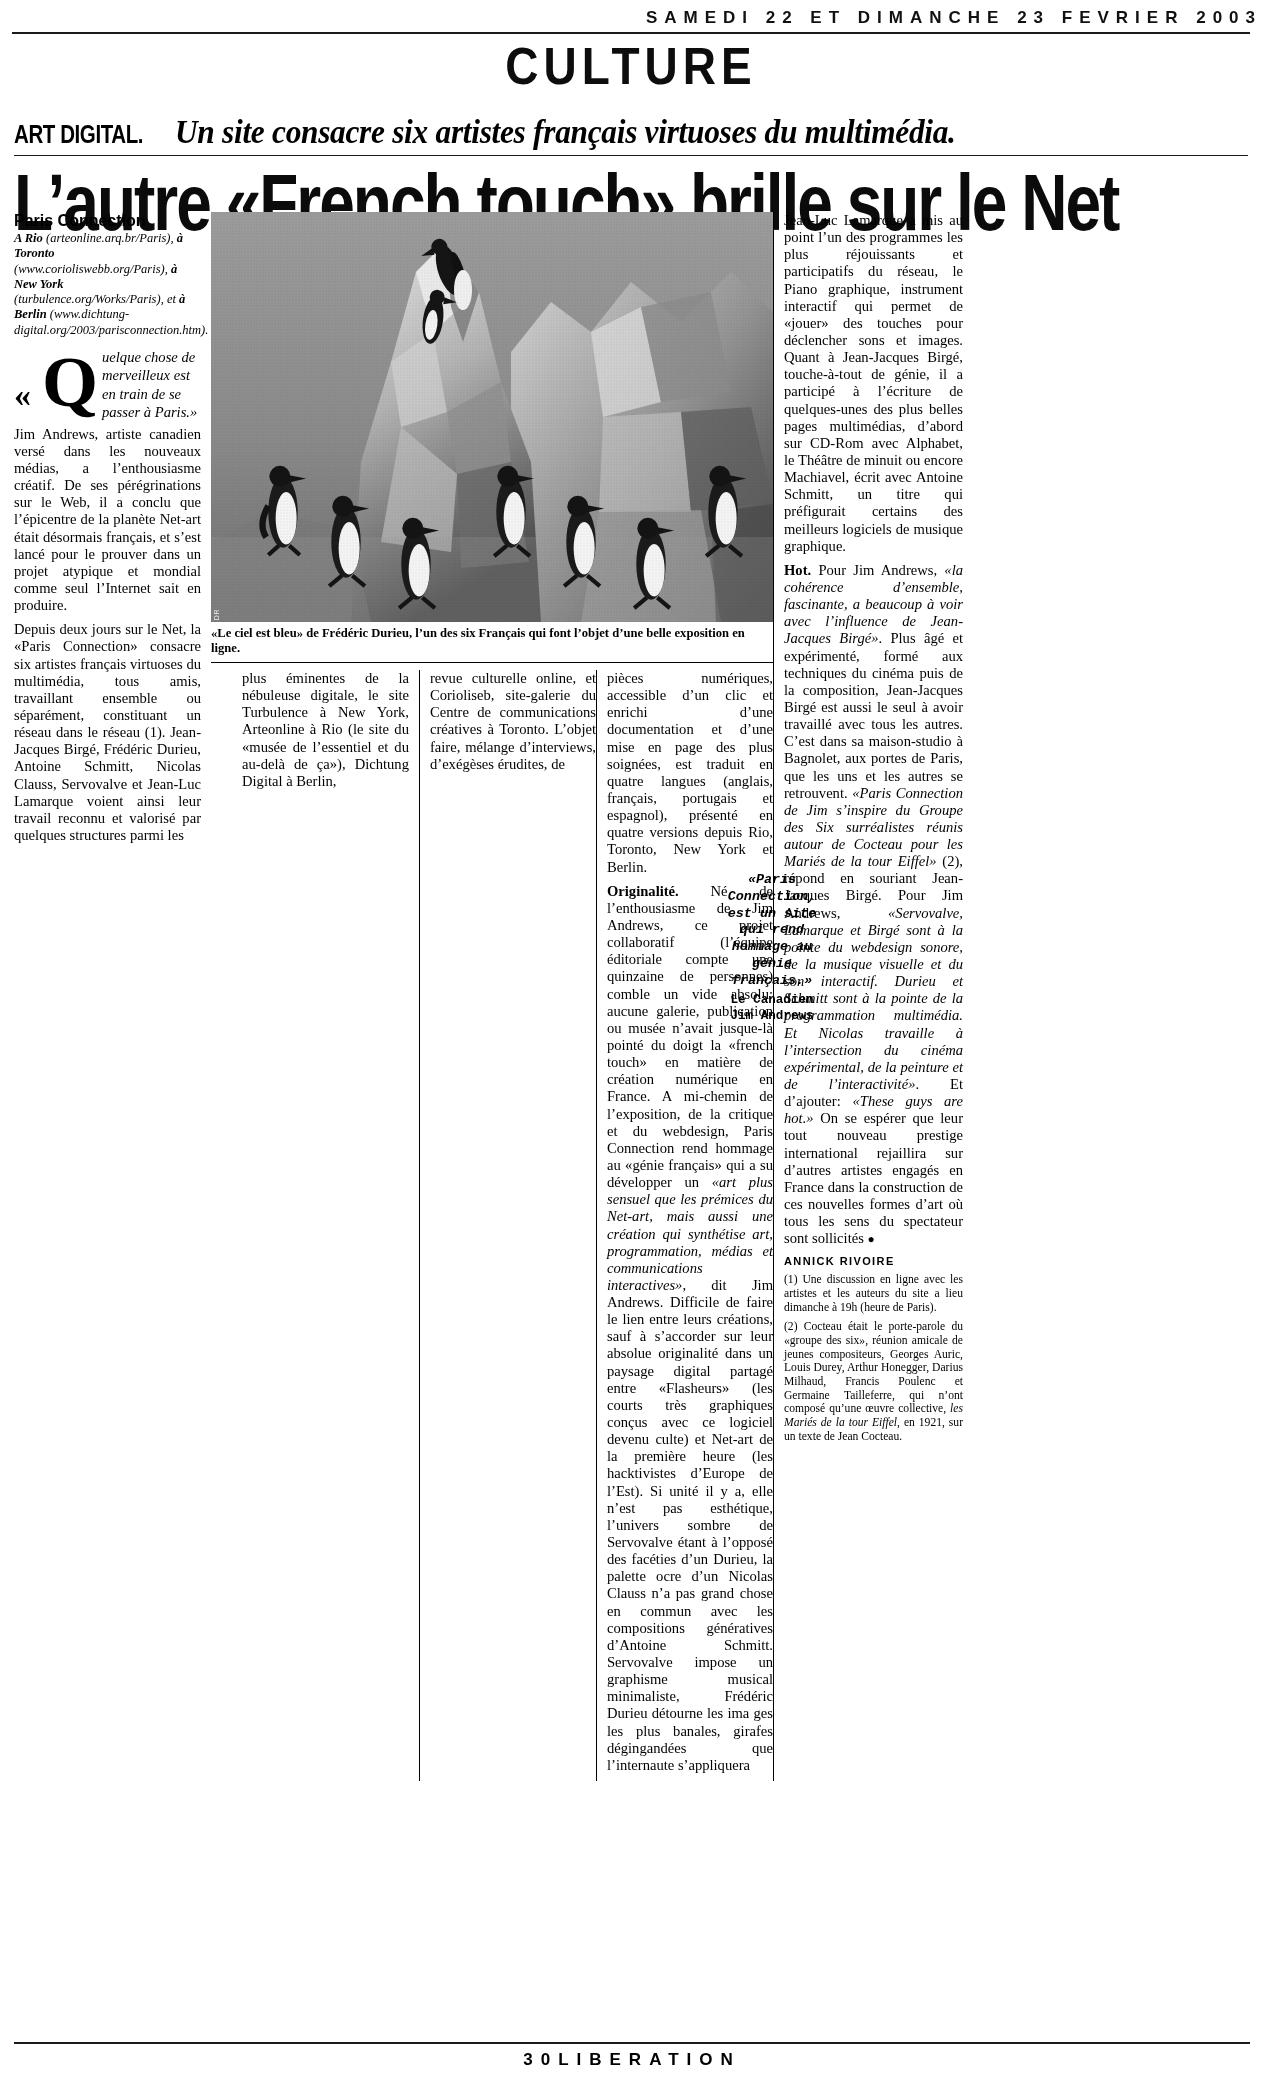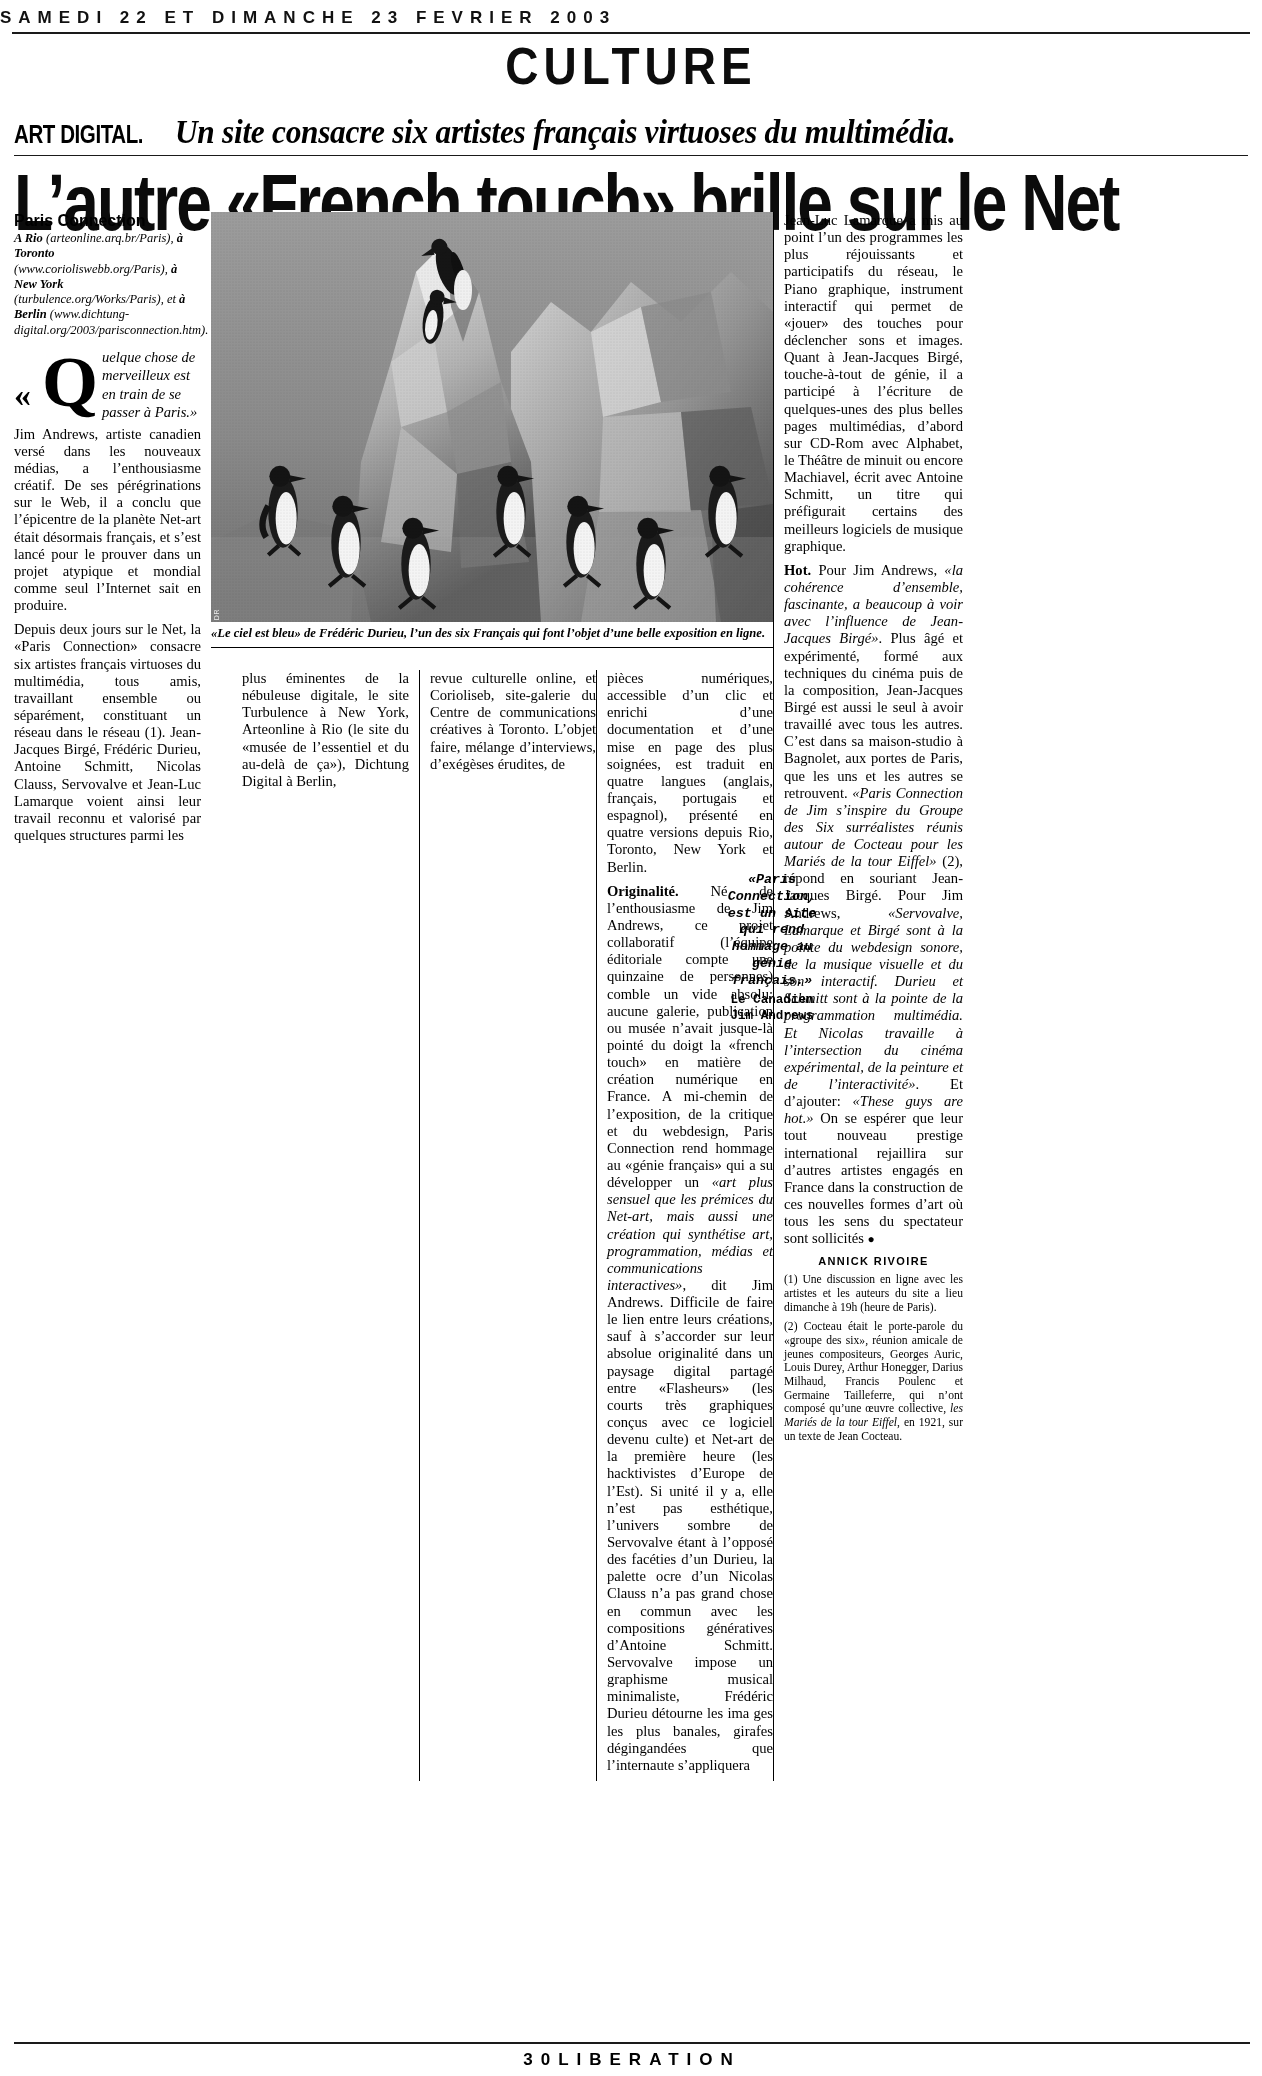--- a/index.html
+++ b/index.html
@@ -11,21 +11,21 @@
     width: 1262px;
     height: 2076px;
     font-family: "Liberation Serif", serif;
     color: #000;
     position: relative;
     overflow: hidden;
   }
 
   
   .date-line {
-    text-align: left;
+    text-align: right;
     font-family: "Liberation Sans", sans-serif;
     font-weight: bold;
     font-size: 17px;
     letter-spacing: 7px;
     padding-top: 8px;
     padding-bottom: 4px;
     color: #111;
   }
   .rule-top {
     border-top: 2px solid #1a1a1a;
@@ -184,26 +184,25 @@
     bottom: 2px;
     font-family: "Liberation Sans", sans-serif;
     font-size: 7px;
     letter-spacing: 0.5px;
     color: #eee;
     writing-mode: vertical-rl;
     transform: rotate(180deg);
   }
   .caption {
     font-family: "Liberation Serif", serif;
-    font-style: italic;
     font-weight: bold;
     font-size: 12.6px;
     padding: 4px 0 6px 0;
     border-bottom: 1px solid #000;
-    margin-bottom: 22px;
+    margin-bottom: 7px;
   }
 
   
   .pullquote {
     font-family: Liberation Mono, monospace;
     font-weight: bold;
     font-style: italic;
     font-size: 13.4px;
     line-height: 1.25;
     text-align: center;
@@ -215,21 +214,21 @@
     font-weight: bold;
     font-size: 12.6px;
     margin-top: 4px;
   }
 
   .byline {
     font-family: "Liberation Sans", sans-serif;
     font-weight: bold;
     font-size: 11px;
     letter-spacing: 1.4px;
-    text-align: center;
+    text-align: left;
     margin: 8px 0 6px 0;
   }
   .notes {
     font-size: 11.6px;
     line-height: 1.18;
     text-align: justify;
     margin: 0 0 6px 0;
   }
   .notes i { font-style: italic; }
 

